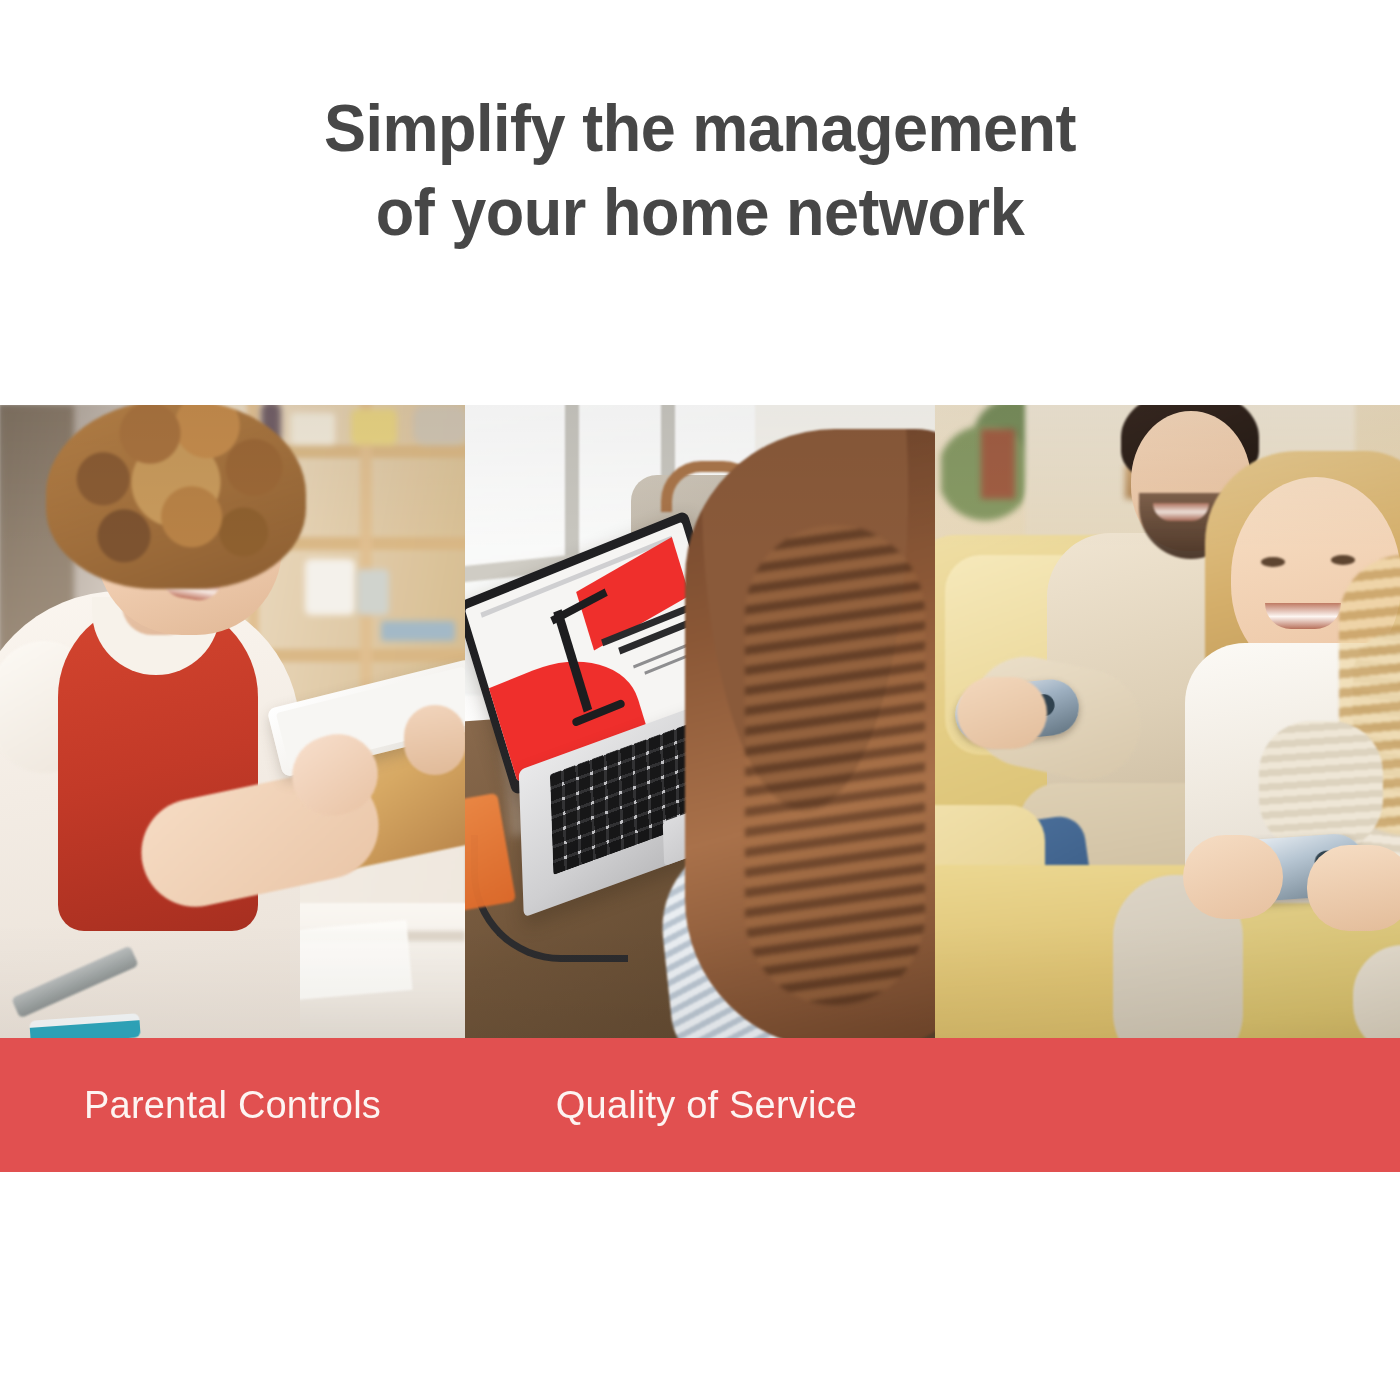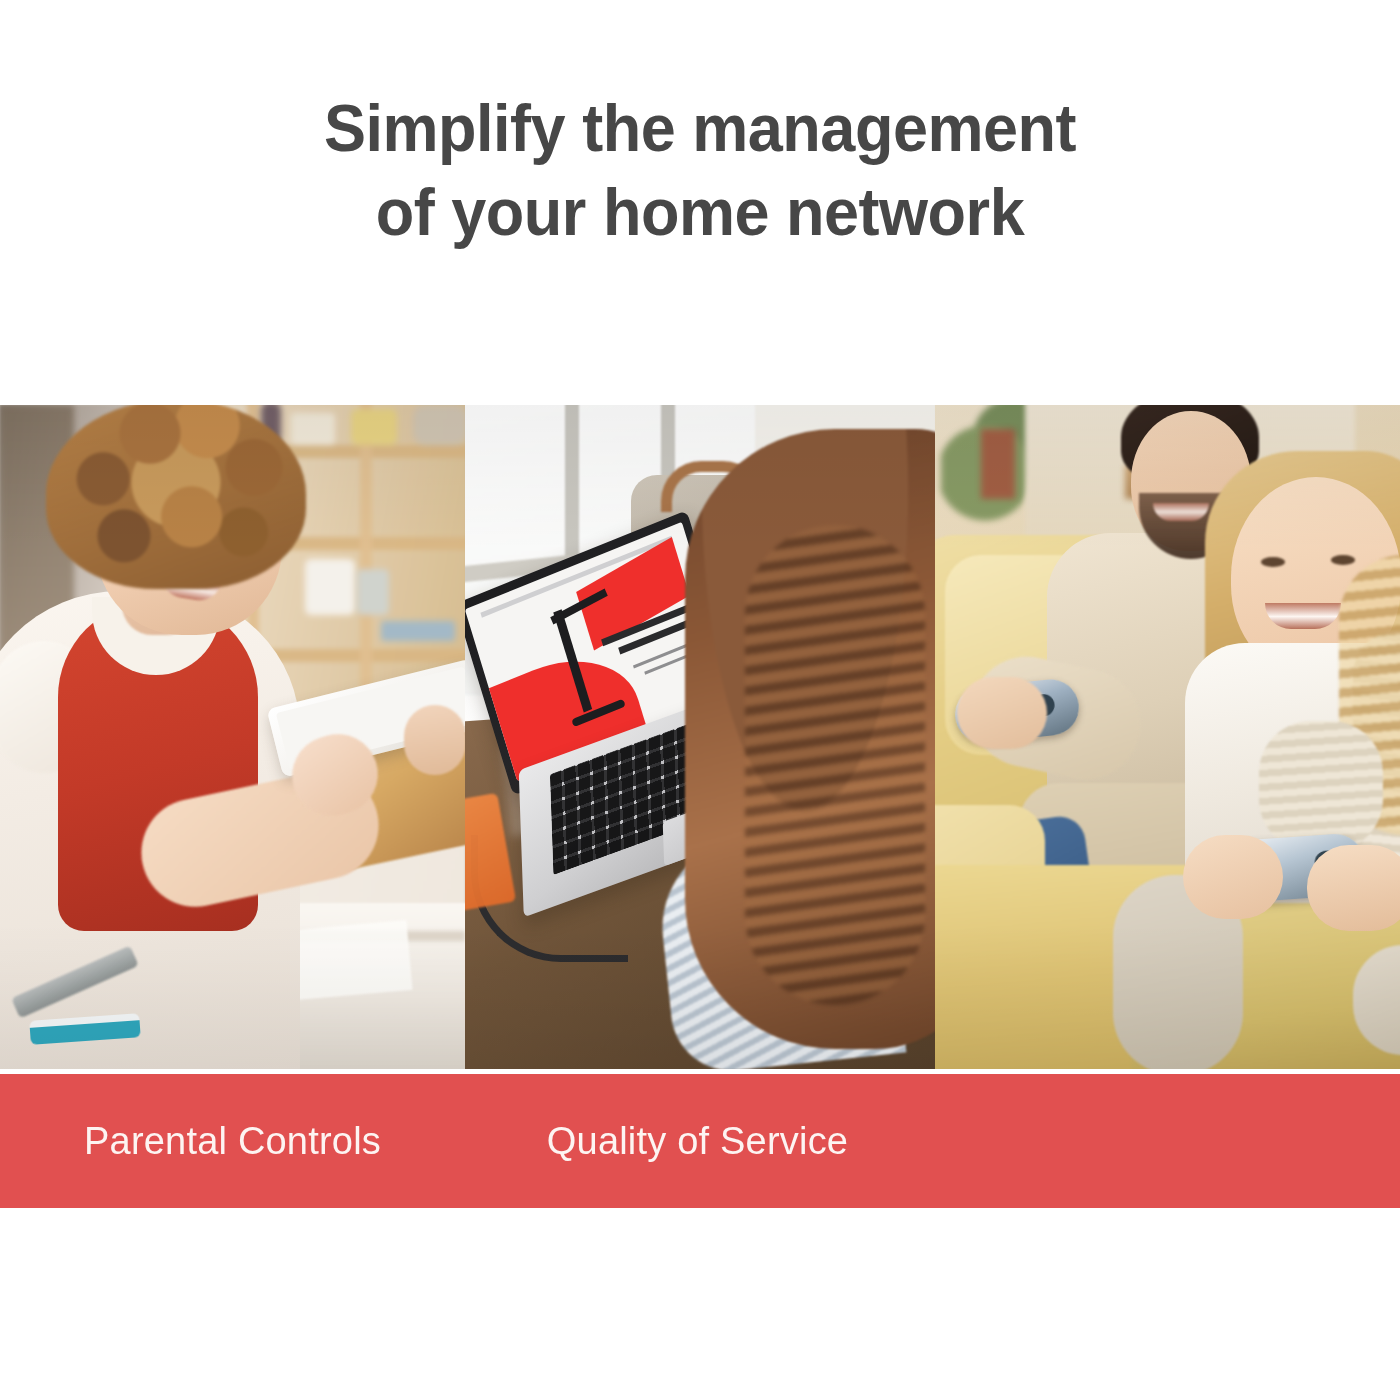--- a/index.html
+++ b/index.html
@@ -331,23 +331,23 @@
      background:linear-gradient(172deg,#e2cf8a 0%,#d2bb6a 60%,#bda253 100%);
      border-radius:50px 40px 0 0;filter:blur(.8px);}
   .w-knee{position:absolute;left:178px;top:470px;width:130px;height:200px;
      background:linear-gradient(168deg,#ddd5c7,#c7bda9);border-radius:62px;filter:blur(.9px);}
   .w-foot{position:absolute;left:418px;top:540px;width:116px;height:110px;
      background:linear-gradient(160deg,#e1d9cb,#cbc1ad);border-radius:50px;filter:blur(.9px);}
 
   
   .caption-bar{
     position:absolute;
-    left:0;top:1074px;width:1400px;height:134px;
+    left:0;top:1038px;width:1400px;height:134px;
     background:#e15050;
-    display:flex;align-items:center;
+    display:flex;align-items:center;gap:9px;
   }
   .cap{
     text-align:center;
     color:#fdf4f2;
     font-size:38px;
     font-weight:normal;
     letter-spacing:.2px;
     white-space:nowrap;
   }
   .cap.c1{width:465px;}

